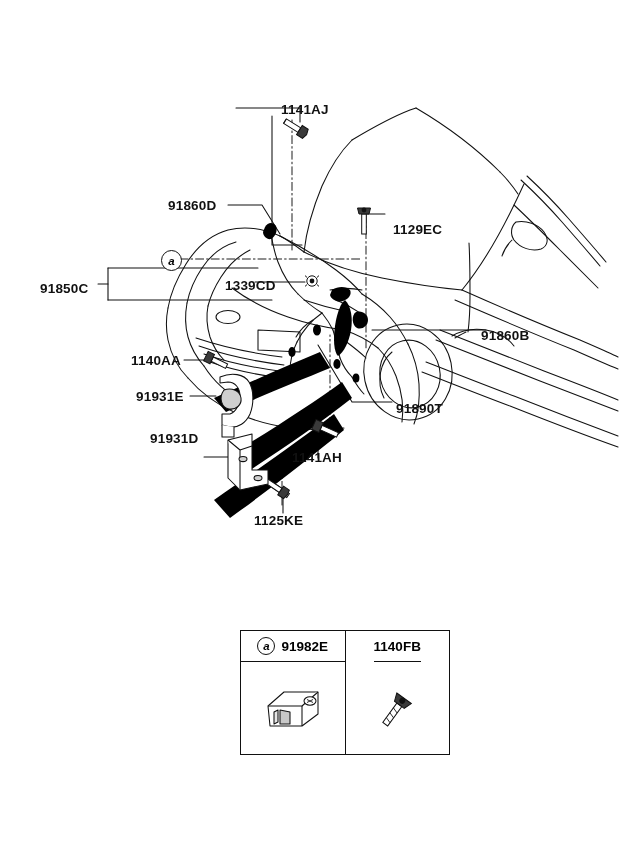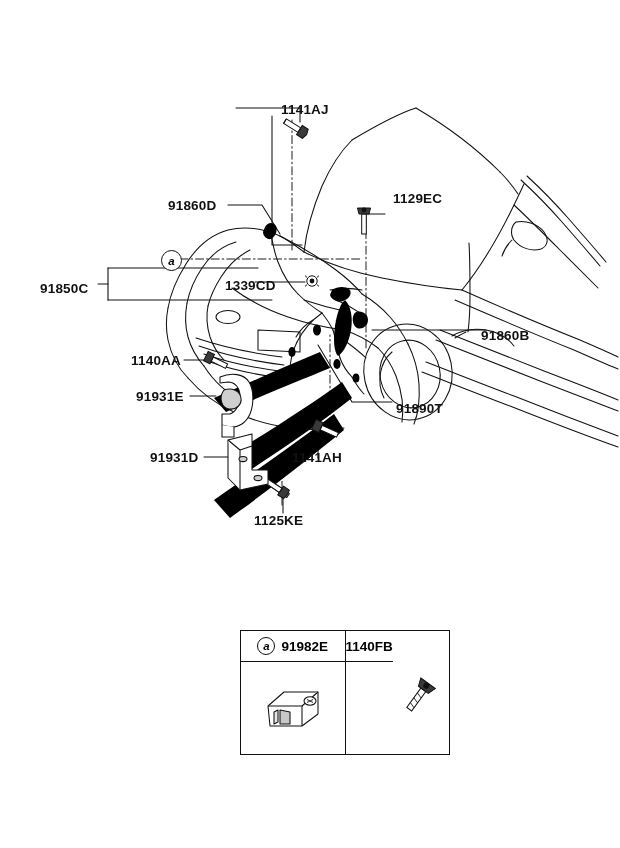--- a/index.html
+++ b/index.html
@@ -193,29 +193,29 @@
       <path d="M228,440 L252,434 L252,470 L268,470 L268,484 L240,490 L228,478 Z"></path>
       <path d="M228,440 L240,450 L240,490"></path>
       <path d="M240,450 L252,446"></path>
       <ellipse cx="243" cy="459" rx="4" ry="2.6" fill="#cfcfcf"></ellipse>
       <ellipse cx="258" cy="478" rx="4" ry="2.6" fill="#cfcfcf"></ellipse>
     </g>
 
   </svg>
 
   <div class="lbl" style="left:281px;top:103px;">1141AJ</div>
-  <div class="lbl" style="left:393px;top:192px;">1129EC</div>
+  <div class="lbl" style="left:393px;top:223px;">1129EC</div>
   <div class="lbl" style="left:168px;top:199px;">91860D</div>
   <div class="lbl" style="left:40px;top:282px;">91850C</div>
   <div class="lbl" style="left:225px;top:279px;">1339CD</div>
   <div class="lbl" style="left:481px;top:329px;">91860B</div>
   <div class="lbl" style="left:396px;top:402px;">91890T</div>
   <div class="lbl" style="left:131px;top:354px;">1140AA</div>
   <div class="lbl" style="left:136px;top:390px;">91931E</div>
-  <div class="lbl" style="left:150px;top:451px;">91931D</div>
+  <div class="lbl" style="left:150px;top:432px;">91931D</div>
   <div class="lbl" style="left:292px;top:451px;">1141AH</div>
   <div class="lbl" style="left:254px;top:514px;text-align:right;">1125KE</div>
 
   <div class="circ-a" style="left:161px;top:250px;">a</div>
 
   <div style="position:absolute;left:240px;top:630px;width:210px;height:125px;
               border:1.6px solid #111;box-sizing:border-box;display:flex;">
 
     <div style="flex:1;border-right:1.6px solid #111;display:flex;flex-direction:column;">
       <div style="height:30px;border-bottom:1.6px solid #111;display:flex;
@@ -231,21 +231,21 @@
             <path d="M46,26 L46,46"></path>
             <ellipse cx="54" cy="21" rx="6" ry="4.2"></ellipse>
             <path d="M51,19.5 L57,22.5 M51,22.5 L57,19.5" stroke-width=".9"></path>
             <path d="M24,30 L24,44 L34,44 L34,32 Z" fill="#c8c8c8"></path>
             <path d="M18,32 L22,30 L22,42 L18,44 Z" fill="#e6e6e6"></path>
           </g>
         </svg>
       </div>
     </div>
 
-    <div style="flex:1;display:flex;flex-direction:row;">
+    <div style="flex:1;display:flex;flex-direction:column;align-items:center;">
       <div style="height:30px;border-bottom:1.6px solid #111;display:flex;
                   align-items:center;justify-content:center;">
         <span style="font-size:13.5px;font-weight:600;">1140FB</span>
       </div>
       <div style="flex:1;display:flex;align-items:center;justify-content:center;">
         <svg width="44" height="52" viewBox="0 0 44 52">
           <g transform="translate(22,26) rotate(36)">
             <rect x="-3" y="-4" width="6" height="24" fill="#fff" stroke="#111" stroke-width="1"></rect>
             <path d="M-9,-12 L9,-12 L6,-4 L-6,-4 Z" fill="#3a3a3a" stroke="#111" stroke-width="1"></path>
             <circle cx="0" cy="-9" r="3" fill="#111"></circle>

